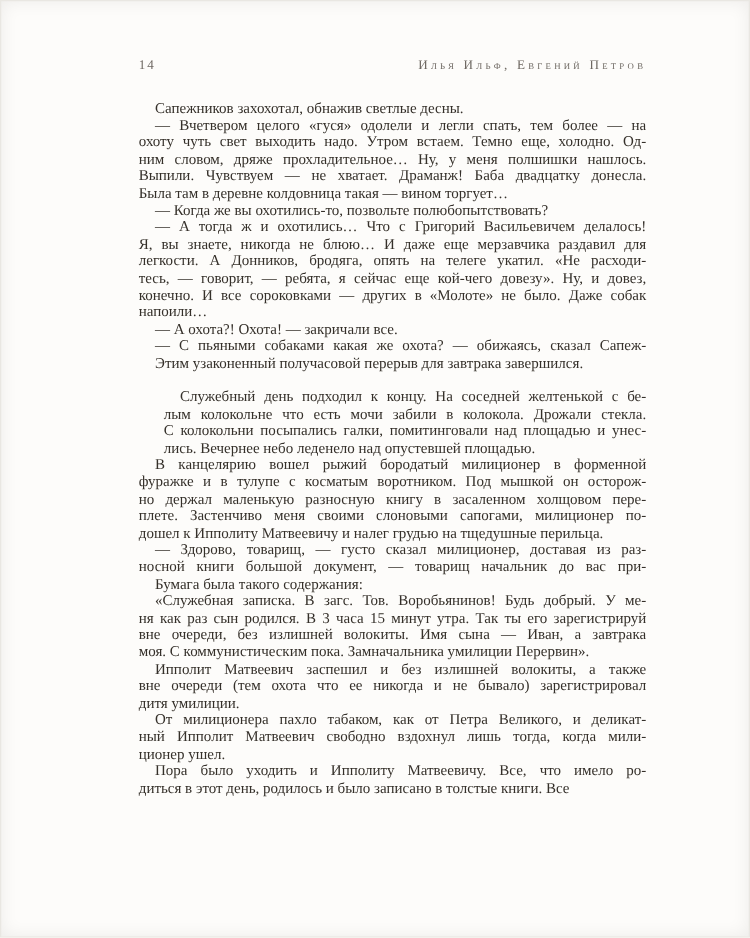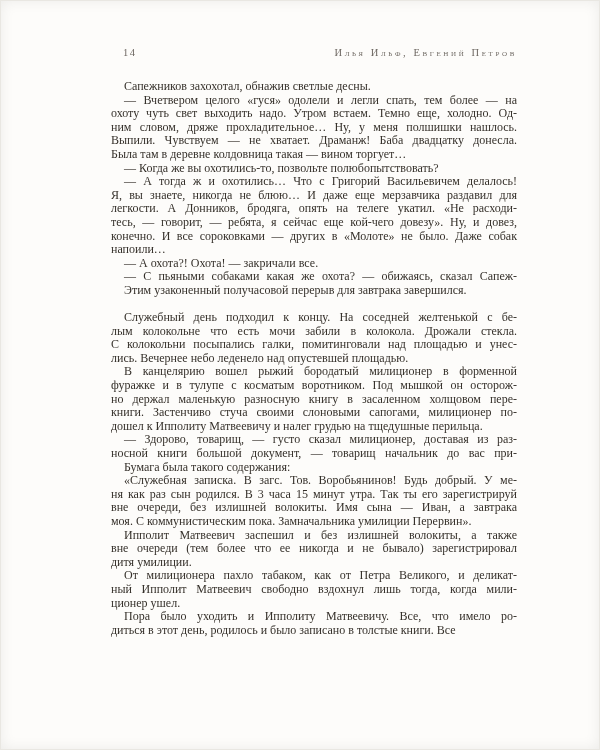--- a/index.html
+++ b/index.html
@@ -21,38 +21,37 @@
     position: absolute;
     top: 46px; left: 110px; width: 406px;
     display: flex;
     justify-content: space-between;
     align-items: baseline;
     color: var(--header-color, #6e6862);
   }
   .page-number {
     font-size: 10.5px;
     letter-spacing: 1.5px;
-    margin-left: 12px;
   }
   .running-title {
     font-size: 10.5px;
     font-variant-caps: small-caps;
     letter-spacing: 2.6px;
     white-space: nowrap;
     text-align: right;
   }
   .page-body {
     position: absolute;
     top: 79px; left: 110px; width: 406px;
     color: var(--text-color, #35302a);
     font-size: 12px;
     line-height: 13.6px;
   }
   .para { margin: 0; }
-  .para.section-start { margin-top: 13.6px; }
+  .para.section-start { margin-top: 13.6px; margin-left: 20px; }
   .line {
     text-align: justify;
     text-align-last: justify;
     white-space: normal;
   }
   .line.first { text-indent: 13px; }
   .line.last { text-align-last: left; }
 </style>
 </head>
 <body>
@@ -96,39 +95,39 @@
       <div class="para section-start">
         <div class="line first">Служебный день подходил к концу. На соседней желтенькой с бе-</div>
         <div class="line">лым колокольне что есть мочи забили в колокола. Дрожали стекла.</div>
         <div class="line">С колокольни посыпались галки, помитинговали над площадью и унес-</div>
         <div class="line last">лись. Вечернее небо леденело над опустевшей площадью.</div>
       </div>
       <div class="para">
         <div class="line first">В канцелярию вошел рыжий бородатый милиционер в форменной</div>
         <div class="line">фуражке и в тулупе с косматым воротником. Под мышкой он осторож-</div>
         <div class="line">но держал маленькую разносную книгу в засаленном холщовом пере-</div>
-        <div class="line">книги. Застенчиво стуча своими слоновыми сапогами, милиционер по-</div>
+        <div class="line">плете. Застенчиво меня своими слоновыми сапогами, милиционер по-</div>
         <div class="line last">дошел к Ипполиту Матвеевичу и налег грудью на тщедушные перильца.</div>
       </div>
       <div class="para">
         <div class="line first">— Здорово, товарищ, — густо сказал милиционер, доставая из раз-</div>
         <div class="line">носной книги большой документ, — товарищ начальник до вас при-</div>
       </div>
       <div class="para">
         <div class="line first last">Бумага была такого содержания:</div>
       </div>
       <div class="para">
         <div class="line first">«Служебная записка. В загс. Тов. Воробьянинов! Будь добрый. У ме-</div>
         <div class="line">ня как раз сын родился. В 3 часа 15 минут утра. Так ты его зарегистрируй</div>
         <div class="line">вне очереди, без излишней волокиты. Имя сына — Иван, а завтрака</div>
         <div class="line last">моя. С коммунистическим пока. Замначальника умилиции Перервин».</div>
       </div>
       <div class="para">
         <div class="line first">Ипполит Матвеевич заспешил и без излишней волокиты, а также</div>
-        <div class="line">вне очереди (тем более что ее никогда и не бывало) зарегистрировал</div>
+        <div class="line">вне очереди (тем охота что ее никогда и не бывало) зарегистрировал</div>
         <div class="line last">дитя умилиции.</div>
       </div>
       <div class="para">
         <div class="line first">От милиционера пахло табаком, как от Петра Великого, и деликат-</div>
         <div class="line">ный Ипполит Матвеевич свободно вздохнул лишь тогда, когда мили-</div>
         <div class="line last">ционер ушел.</div>
       </div>
       <div class="para">
         <div class="line first">Пора было уходить и Ипполиту Матвеевичу. Все, что имело ро-</div>
         <div class="line last">диться в этот день, родилось и было записано в толстые книги. Все</div>

